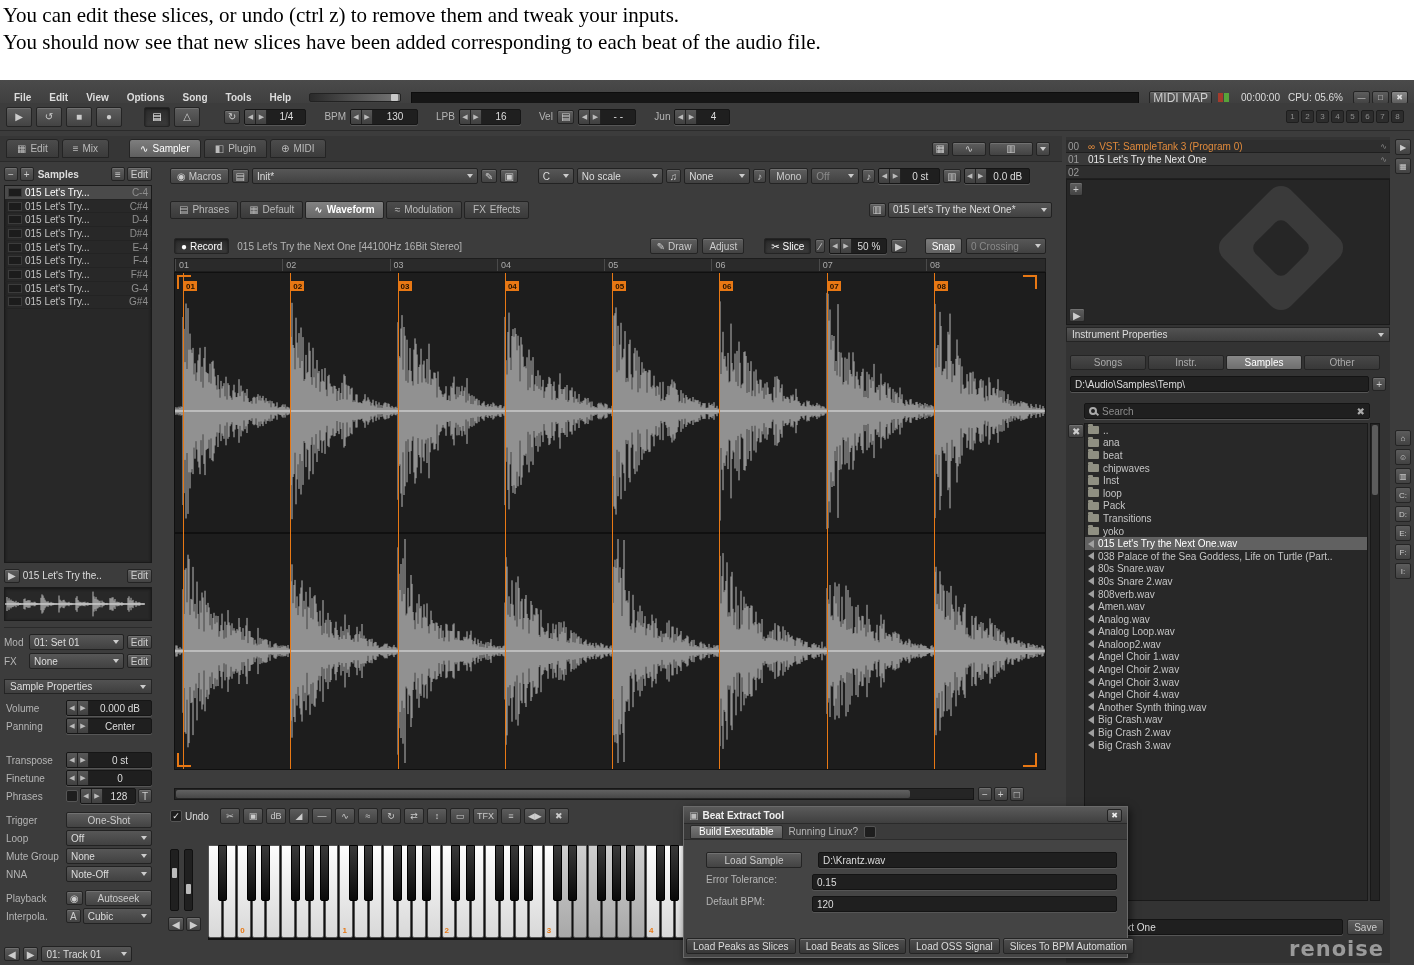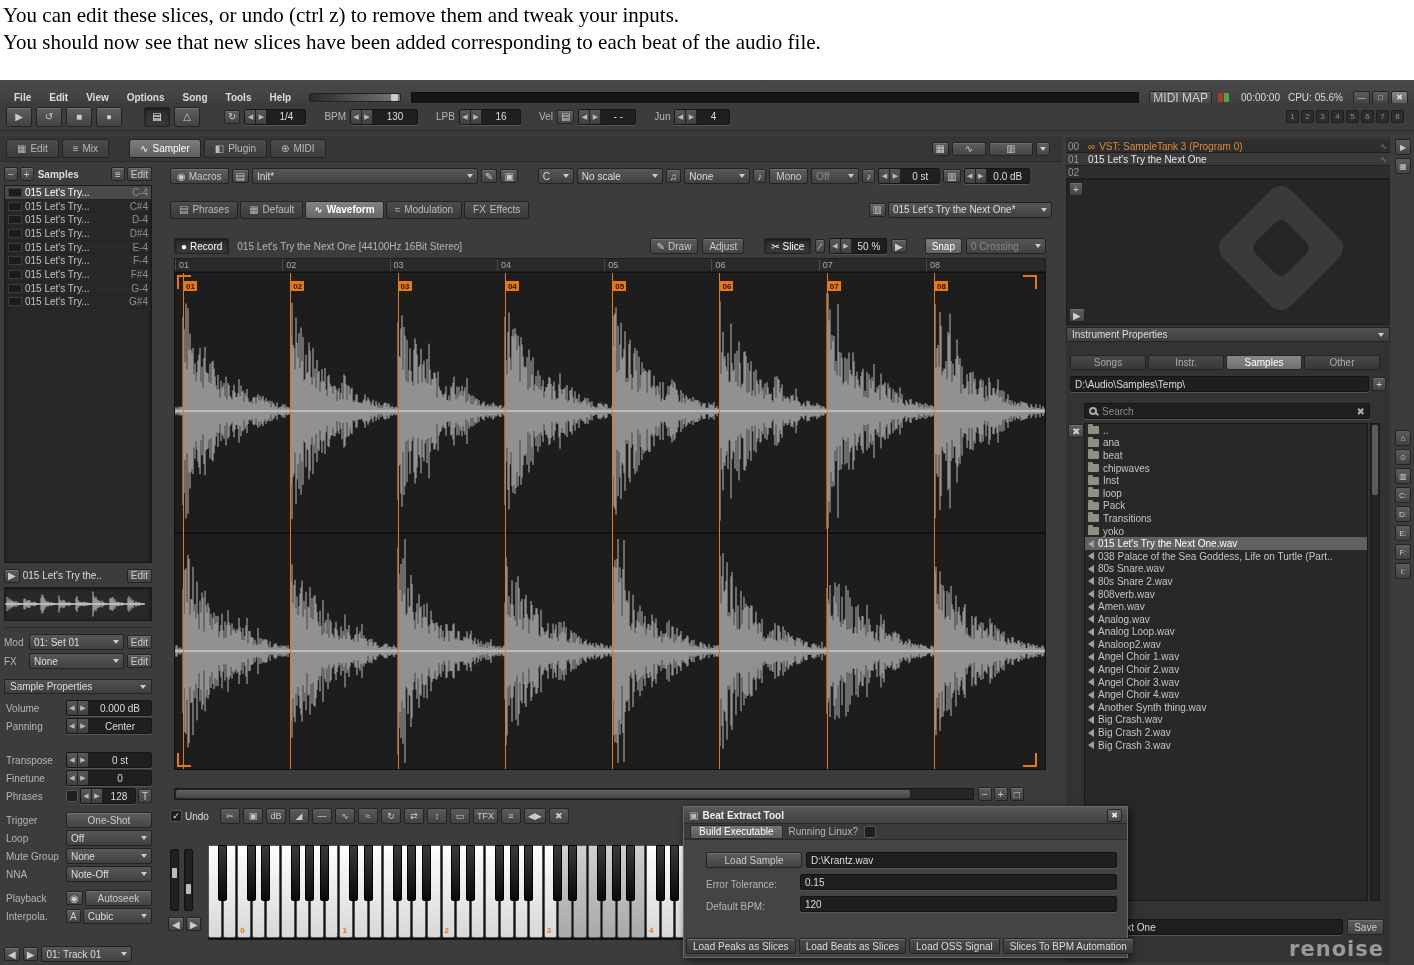--- a/index.html
+++ b/index.html
@@ -81,21 +81,21 @@
   .wk{position:absolute;top:0;height:93px;background:linear-gradient(#fdfdfd,#d8d8d8);border:1px solid #555;border-radius:0 0 2px 2px}
   .wk.dim{background:linear-gradient(#cfcfcf,#a8a8a8)}
   .bk{position:absolute;top:0;height:56px;background:linear-gradient(#3a3a3a,#090909);border:1px solid #000;border-radius:0 0 2px 2px;z-index:2}
   .okt{position:absolute;bottom:2px;left:2px;color:#e87814;font-size:8px;font-weight:bold}
   
   .dialog{position:absolute;left:683px;top:726px;width:445px;height:152px;background:#444;border:1px solid #6a6a6a;box-shadow:2px 3px 8px rgba(0,0,0,.6);z-index:10}
   .dlg-title{height:17px;background:linear-gradient(#5a5a5a,#3f3f3f);display:flex;align-items:center;padding:0 5px;gap:4px;border-bottom:1px solid #2a2a2a;color:#eee;font-weight:bold}
   .dlg-x{margin-left:auto;width:15px;height:13px;display:flex;align-items:center;justify-content:center;background:linear-gradient(#6a6a6a,#4a4a4a);border:1px solid #222;color:#eee;font-size:8px;border-radius:2px}
   .dlg-tabs{height:16px;display:flex;align-items:center;gap:6px;padding:0 6px;background:#3b3b3b;border-bottom:1px solid #2c2c2c}
   .dlg-tab{height:14px;padding:0 8px;display:inline-flex;align-items:center;background:linear-gradient(#777,#5a5a5a);border:1px solid #2a2a2a;color:#fff;border-radius:2px 2px 0 0}
-  .dlg-row{display:flex;align-items:flex-end;margin:6px 10px 0 22px;gap:4px}
+  .dlg-row{display:flex;align-items:flex-start;margin:6px 10px 0 22px;gap:16px}
   .dlg-row .lbl{width:90px}
   .dlg-actions{position:absolute;left:2px;bottom:3px;display:flex;gap:3px}
   .dlg-actions .btn{background:linear-gradient(#4e4e4e,#373737);color:#ddd}
   
   .right{position:absolute;top:57px;left:1066px;width:324px;height:826px;background:#333}
   .slot{display:flex;align-items:center;height:13px;background:#2e2e2e;border-bottom:1px solid #1f1f1f;gap:4px;padding-left:2px}
   .slot .num{width:16px;color:#9a9a9a}
   .slot .nm{flex:1;white-space:nowrap;overflow:hidden}
   .slot-icn{margin-left:auto;margin-right:3px;color:#8a8a8a;font-size:8px}
   .logoarea{position:absolute;top:42px;left:0;width:324px;height:146px;background:#262626;border:1px solid #1b1b1b;overflow:hidden}

